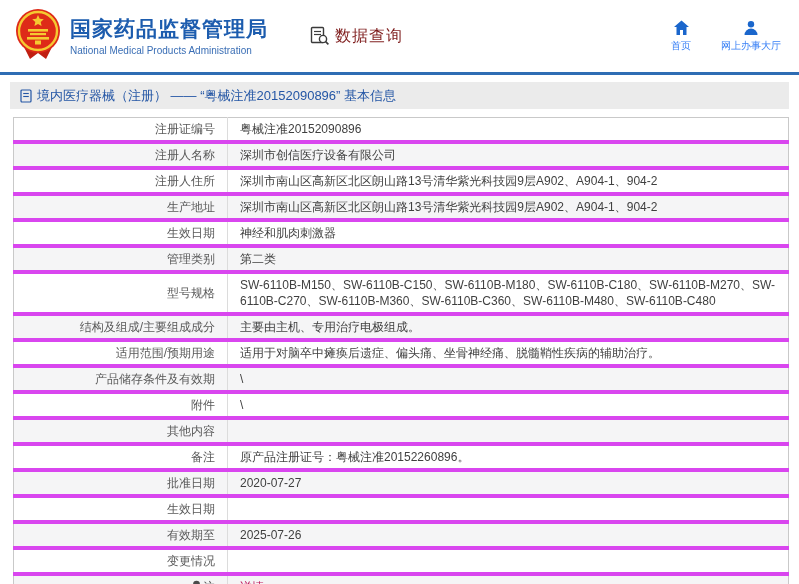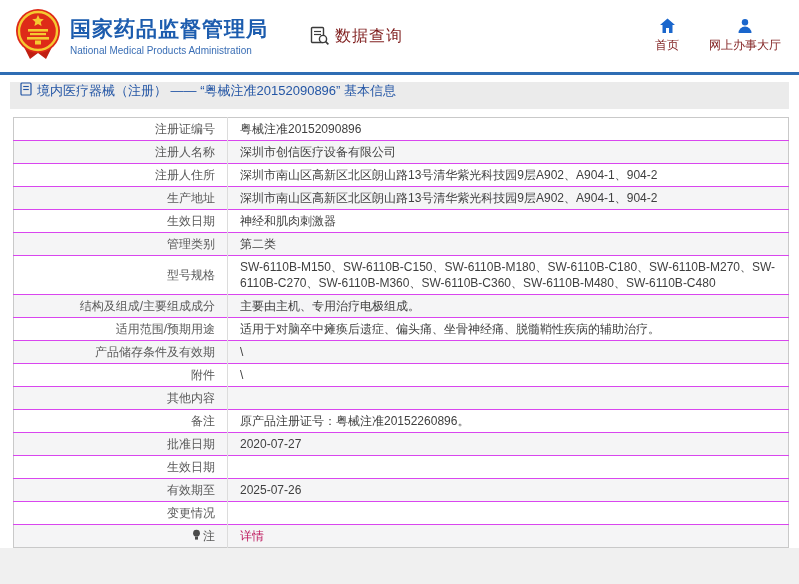--- a/index.html
+++ b/index.html
@@ -18,40 +18,40 @@
   }
   .brand { display:flex; align-items:center; }
   .emblem { width:48px; height:54px; flex:0 0 auto; }
   .titles { margin-left:8px; }
   .org-zh { color:#1c5cae; font-size:21px; font-weight:bold; letter-spacing:1px; line-height:26px; }
   .org-en { color:#3a6eb5; font-size:10px; margin-top:3px; }
   .query { display:flex; align-items:center; margin-left:42px; }
   .query-label { color:#7f1d1d; font-size:16px; margin-left:5px; letter-spacing:1px; }
   .header-spacer { flex:1; }
   .nav-item { display:flex; flex-direction:column; align-items:center; margin-left:30px; cursor:pointer; }
-  .nav-item .nav-label { font-size:12px; color:#7f1d1d; margin-top:3px; white-space:nowrap; }
+  .nav-item .nav-label { font-size:10px; color:#3b82f6; margin-top:3px; white-space:nowrap; }
 
   .blue-line { height:3px; background:#2e6db4; }
 
   
   .breadcrumb {
     margin:7px 10px 0 10px; height:27px; background:#ebebeb;
-    display:flex; padding:0 10px;
+    display:flex; align-items:center; padding:0 10px;
     color:#2456a5; font-size:13px;
   }
   .breadcrumb .crumb-text { margin-left:5px; }
 
   
   .table-wrap { margin:8px 10px 0 13px; }
   table.info {
     width:776px; border-collapse:collapse; font-size:12px;
     border:1px solid #c9c9c9; background:#fff;
   }
   table.info tr:nth-child(even) { background:#f5f5f6; }
-  table.info td { border-top:1px solid #d946ef; padding:3px 12px; line-height:16px; vertical-align:middle; }
+  table.info td { border-top:4px solid #d946ef; padding:3px 12px; line-height:16px; vertical-align:middle; }
   table.info tr:first-child td { border-top:none; }
   td.cell-label {
     width:214px; text-align:right; color:#595959;
     border-right:1px solid #dcdcdc; white-space:nowrap;
   }
   td.cell-value { color:#3f3f3f; }
   td.cell-value a { color:#be185d; text-decoration:none; cursor:pointer; }
   .bulb { display:inline-block; vertical-align:-1px; margin-right:2px; }
   .bottom-strip { height:12px; background:#f0f0f0; }
 </style>

